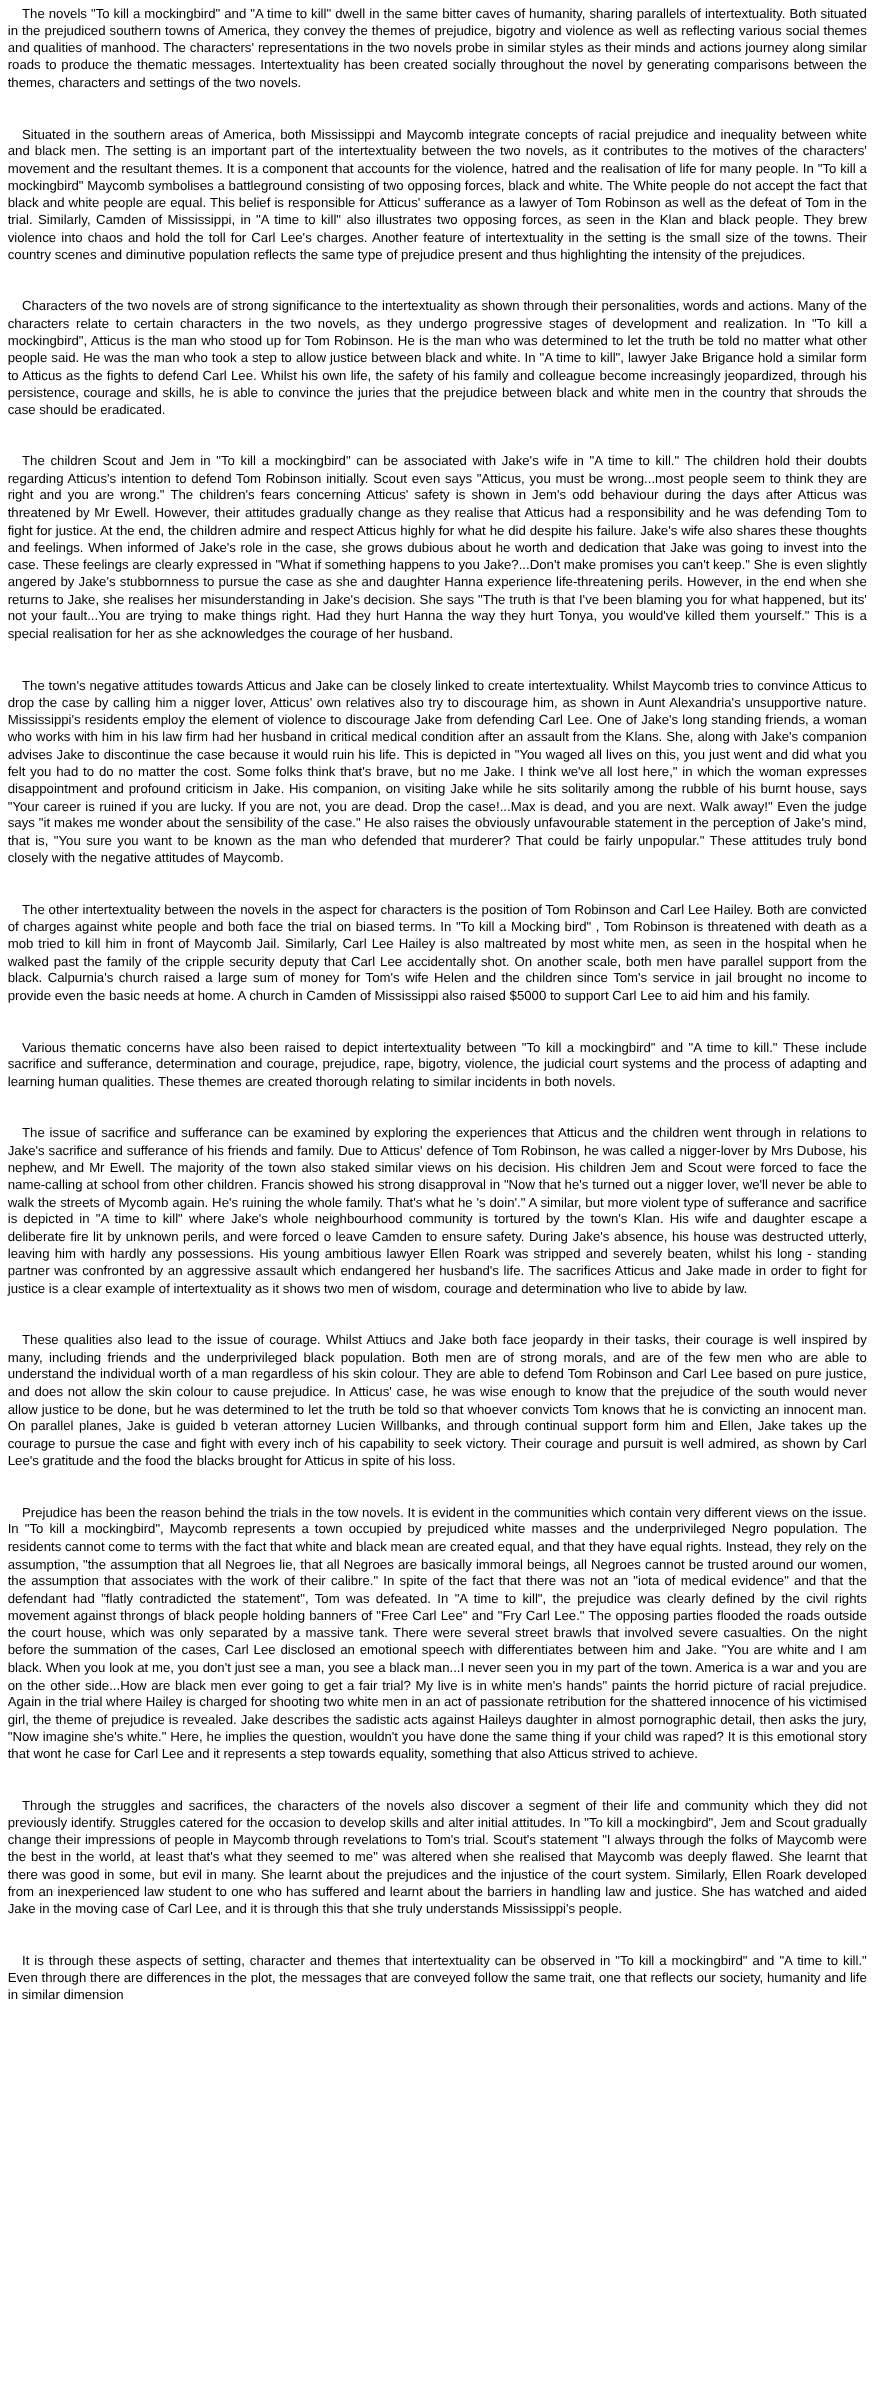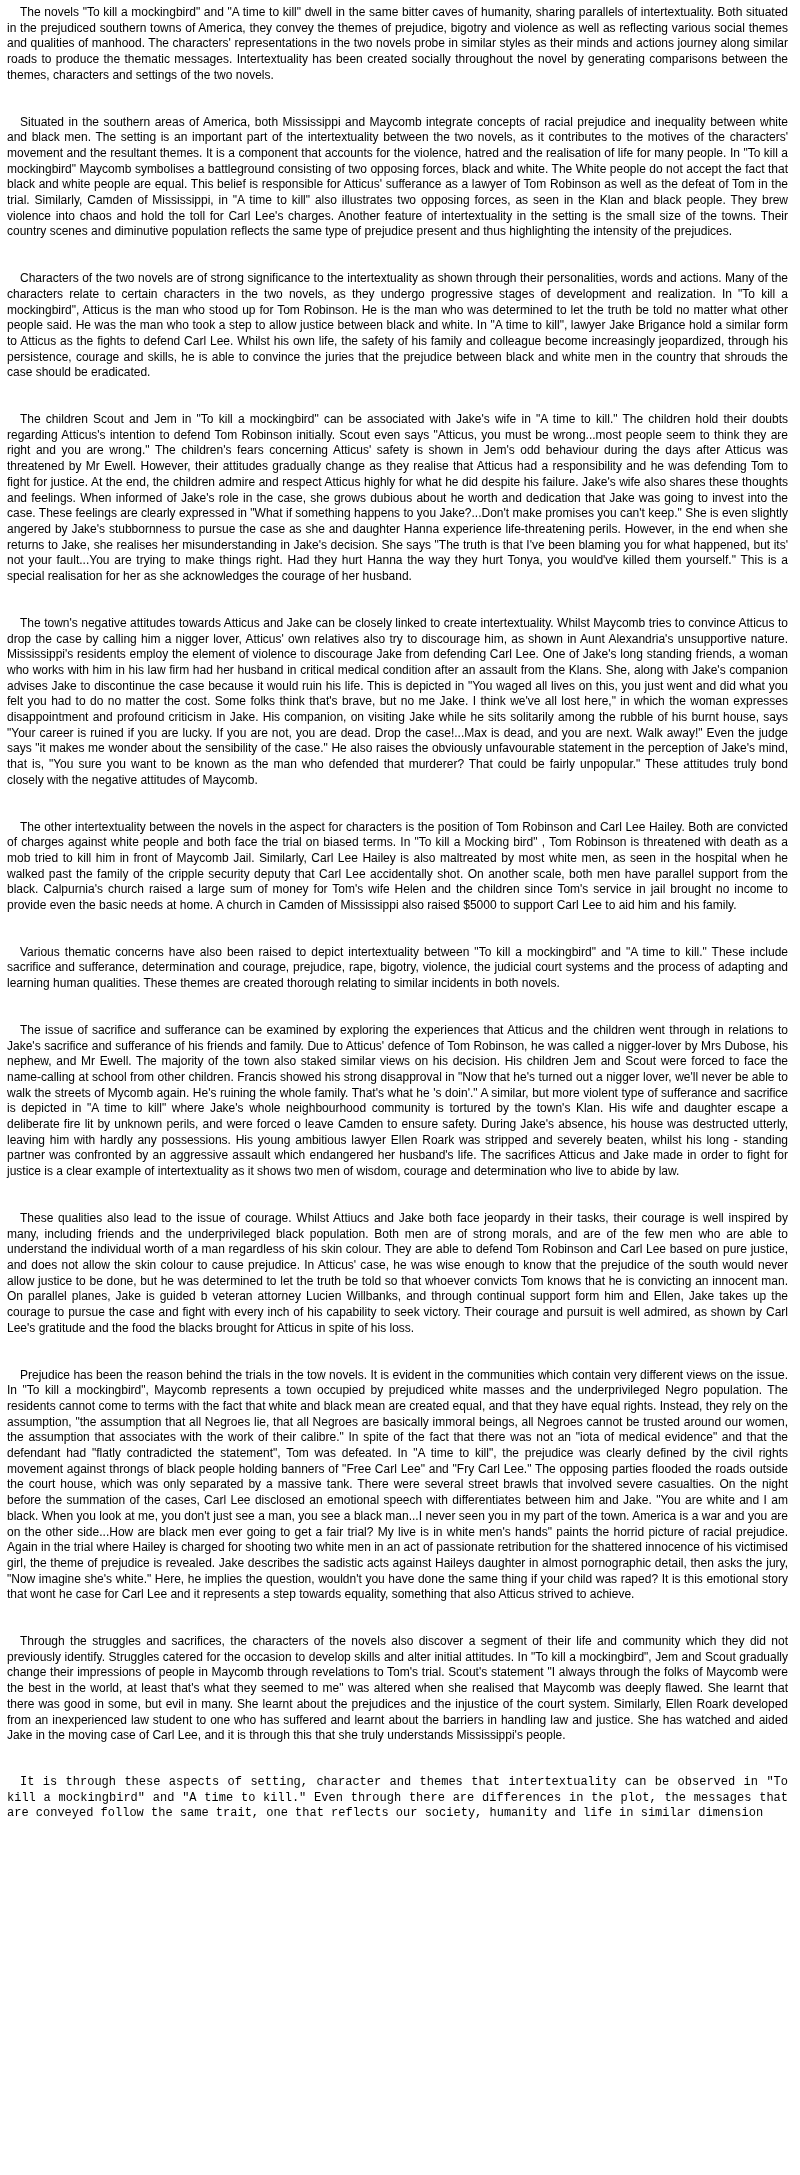--- a/index.html
+++ b/index.html
@@ -18,21 +18,20 @@
     font-size: 12px;
     line-height: 15.7px;
     text-align: justify;
   }
   .page p {
     margin: 0 0 31px 0;
     text-indent: 13px;
   }
   .page p:last-child {
     margin-bottom: 2px;
-    font-family: Liberation Mono, monospace;
   }
 </style>
 </head>
 <body>
 
 <div class="page">
   <p>The novels "To kill a mockingbird" and "A time to kill" dwell in the same bitter caves of humanity, sharing parallels of intertextuality. Both situated in the prejudiced southern towns of America, they convey the themes of prejudice, bigotry and violence as well as reflecting various social themes and qualities of manhood. The characters' representations in the two novels probe in similar styles as their minds and actions journey along similar roads to produce the thematic messages. Intertextuality has been created socially throughout the novel by generating comparisons between the themes, characters and settings of the two novels.</p>
   <p>Situated in the southern areas of America, both Mississippi and Maycomb integrate concepts of racial prejudice and inequality between white and black men. The setting is an important part of the intertextuality between the two novels, as it contributes to the motives of the characters' movement and the resultant themes. It is a component that accounts for the violence, hatred and the realisation of life for many people. In "To kill a mockingbird" Maycomb symbolises a battleground consisting of two opposing forces, black and white. The White people do not accept the fact that black and white people are equal. This belief is responsible for Atticus' sufferance as a lawyer of Tom Robinson as well as the defeat of Tom in the trial. Similarly, Camden of Mississippi, in "A time to kill" also illustrates two opposing forces, as seen in the Klan and black people. They brew violence into chaos and hold the toll for Carl Lee's charges. Another feature of intertextuality in the setting is the small size of the towns. Their country scenes and diminutive population reflects the same type of prejudice present and thus highlighting the intensity of the prejudices.</p>
   <p>Characters of the two novels are of strong significance to the intertextuality as shown through their personalities, words and actions. Many of the characters relate to certain characters in the two novels, as they undergo progressive stages of development and realization. In "To kill a mockingbird", Atticus is the man who stood up for Tom Robinson. He is the man who was determined to let the truth be told no matter what other people said. He was the man who took a step to allow justice between black and white. In "A time to kill", lawyer Jake Brigance hold a similar form to Atticus as the fights to defend Carl Lee. Whilst his own life, the safety of his family and colleague become increasingly jeopardized, through his persistence, courage and skills, he is able to convince the juries that the prejudice between black and white men in the country that shrouds the case should be eradicated.</p>
   <p>The children Scout and Jem in "To kill a mockingbird" can be associated with Jake's wife in "A time to kill." The children hold their doubts regarding Atticus's intention to defend Tom Robinson initially. Scout even says "Atticus, you must be wrong...most people seem to think they are right and you are wrong." The children's fears concerning Atticus' safety is shown in Jem's odd behaviour during the days after Atticus was threatened by Mr Ewell. However, their attitudes gradually change as they realise that Atticus had a responsibility and he was defending Tom to fight for justice. At the end, the children admire and respect Atticus highly for what he did despite his failure. Jake's wife also shares these thoughts and feelings. When informed of Jake's role in the case, she grows dubious about he worth and dedication that Jake was going to invest into the case. These feelings are clearly expressed in "What if something happens to you Jake?...Don't make promises you can't keep." She is even slightly angered by Jake's stubbornness to pursue the case as she and daughter Hanna experience life-threatening perils. However, in the end when she returns to Jake, she realises her misunderstanding in Jake's decision. She says "The truth is that I've been blaming you for what happened, but its' not your fault...You are trying to make things right. Had they hurt Hanna the way they hurt Tonya, you would've killed them yourself." This is a special realisation for her as she acknowledges the courage of her husband.</p>

